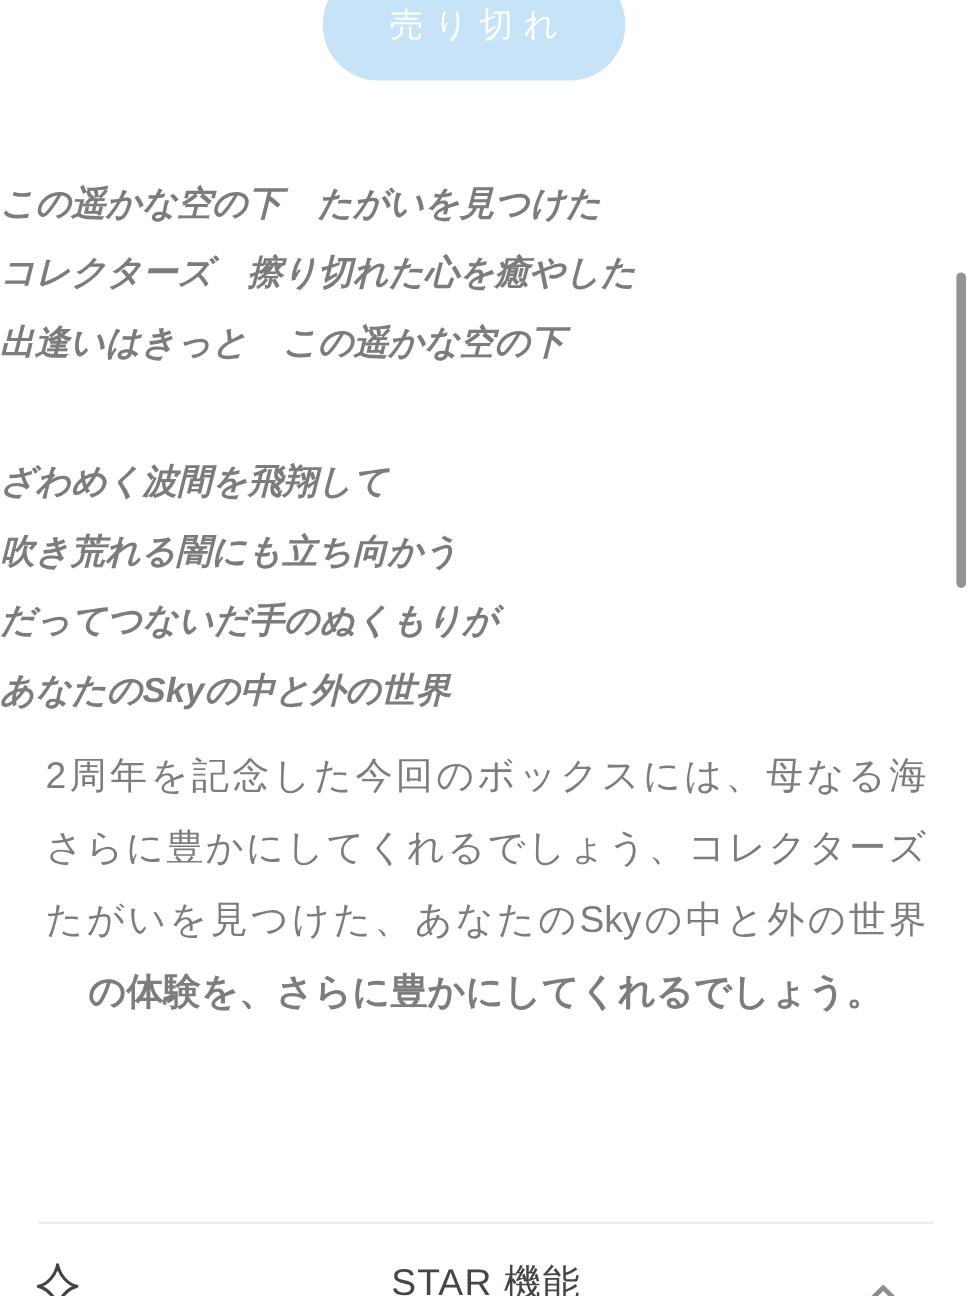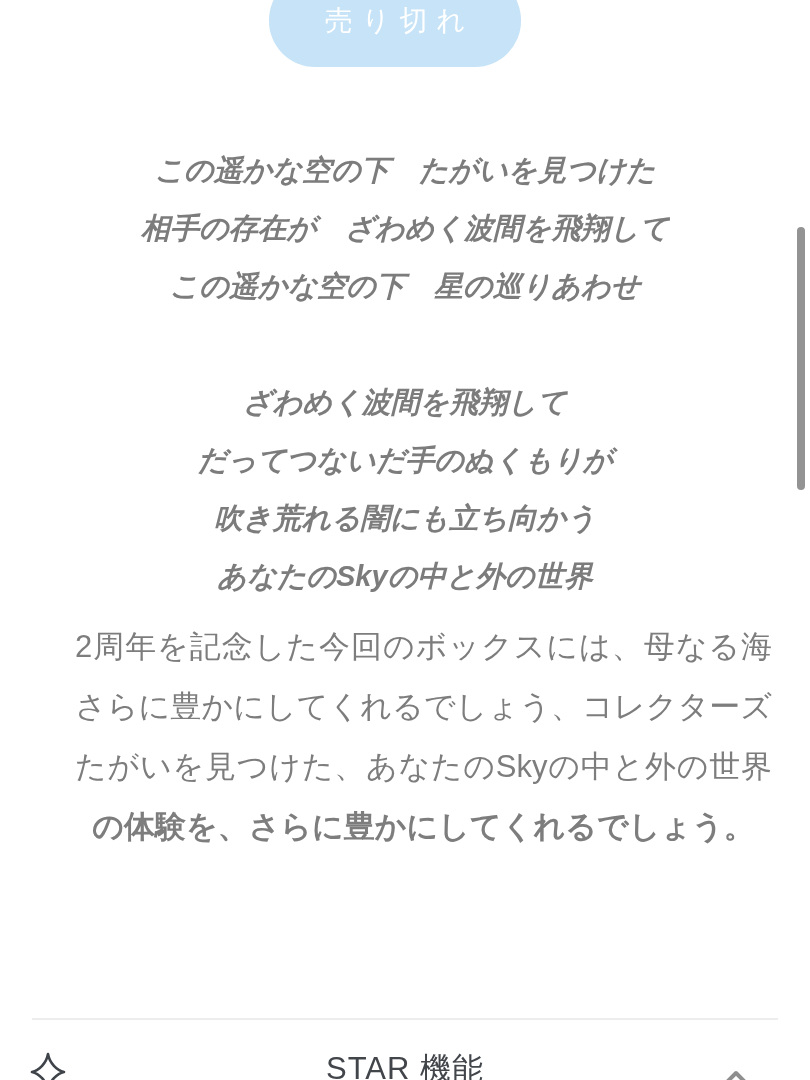--- a/index.html
+++ b/index.html
@@ -31,21 +31,21 @@
     justify-content: center;
     font-family: "Liberation Sans", sans-serif;
   }
 
   
   .poem {
     position: absolute;
     top: 141px;
     left: 0;
     width: 810px;
-    text-align: center;
+    text-align: left;
     color: #7c7c7c;
     font-style: italic;
     font-weight: 700;
     font-size: 29px;
     line-height: 58px;
   }
   .poem-line { min-height: 58px; }
 
   
   .description {
@@ -56,21 +56,20 @@
     color: #7d7d7d;
     font-size: 31px;
     line-height: 60px;
     font-weight: 400;
   }
   .desc-line {
     text-align: justify;
     text-align-last: justify;
     text-justify: inter-character;
     min-height: 60px;
-    margin-left: 37px;
   }
   .desc-line.last { text-align-last: center; font-weight: bold; }
 
   .divider {
     position: absolute;
     top: 1018px;
     left: 32px;
     width: 746px;
     height: 2px;
     background: #ededed;
@@ -121,26 +120,26 @@
 </style>
 </head>
 <body>
 
 <div class="screen">
 
   <button class="soldout">売り切れ</button>
 
   <div class="poem">
     <div class="poem-line">この遥かな空の下　たがいを見つけた</div>
-    <div class="poem-line">相手の存在が　ざわめく波間を飛翔して</div>
-    <div class="poem-line">この遥かな空の下　星の巡りあわせ</div>
+    <div class="poem-line">コレクターズ　擦り切れた心を癒やした</div>
+    <div class="poem-line">出逢いはきっと　この遥かな空の下</div>
     <div class="poem-line"></div>
     <div class="poem-line">ざわめく波間を飛翔して</div>
+    <div class="poem-line">吹き荒れる闇にも立ち向かう</div>
     <div class="poem-line">だってつないだ手のぬくもりが</div>
-    <div class="poem-line">吹き荒れる闇にも立ち向かう</div>
     <div class="poem-line">あなたのSkyの中と外の世界</div>
   </div>
 
   <div class="description">
     <div class="desc-line">2周年を記念した今回のボックスには、母なる海</div>
     <div class="desc-line">さらに豊かにしてくれるでしょう、コレクターズ</div>
     <div class="desc-line">たがいを見つけた、あなたのSkyの中と外の世界</div>
     <div class="desc-line last">の体験を、さらに豊かにしてくれるでしょう。</div>
   </div>
 

